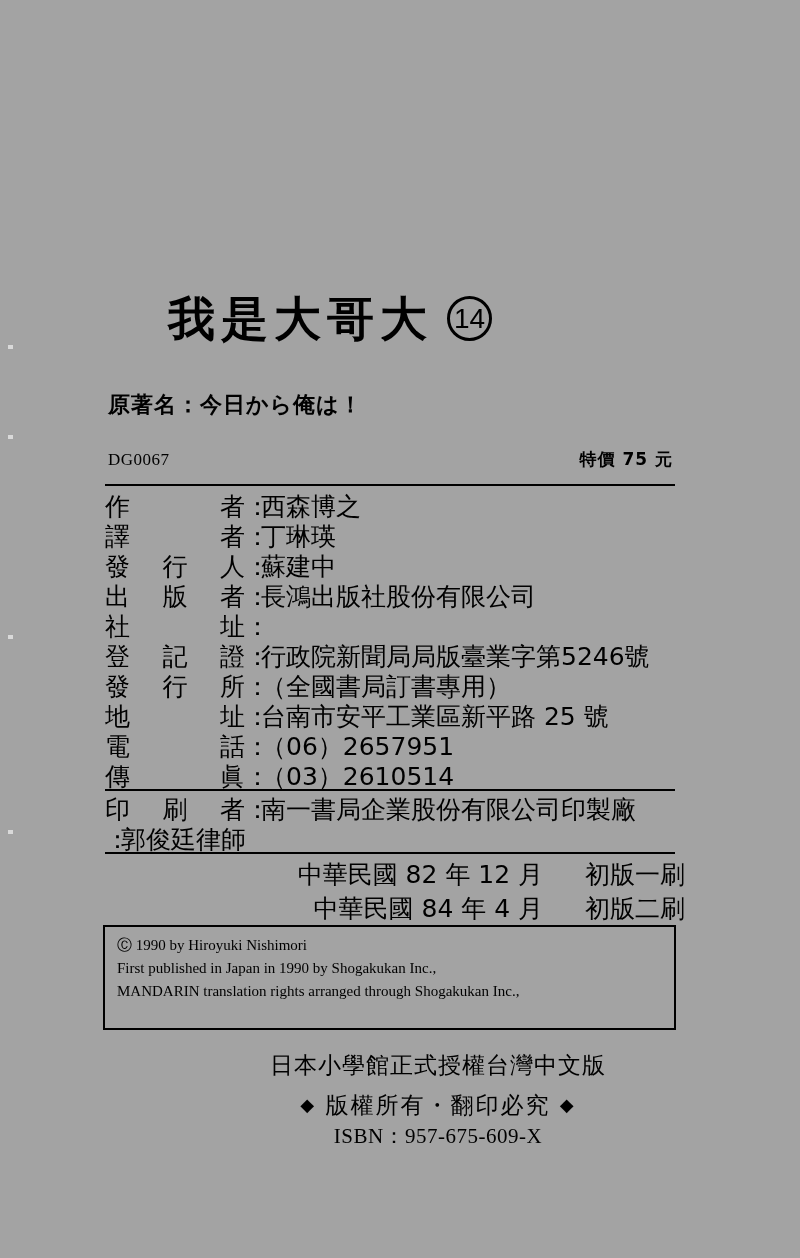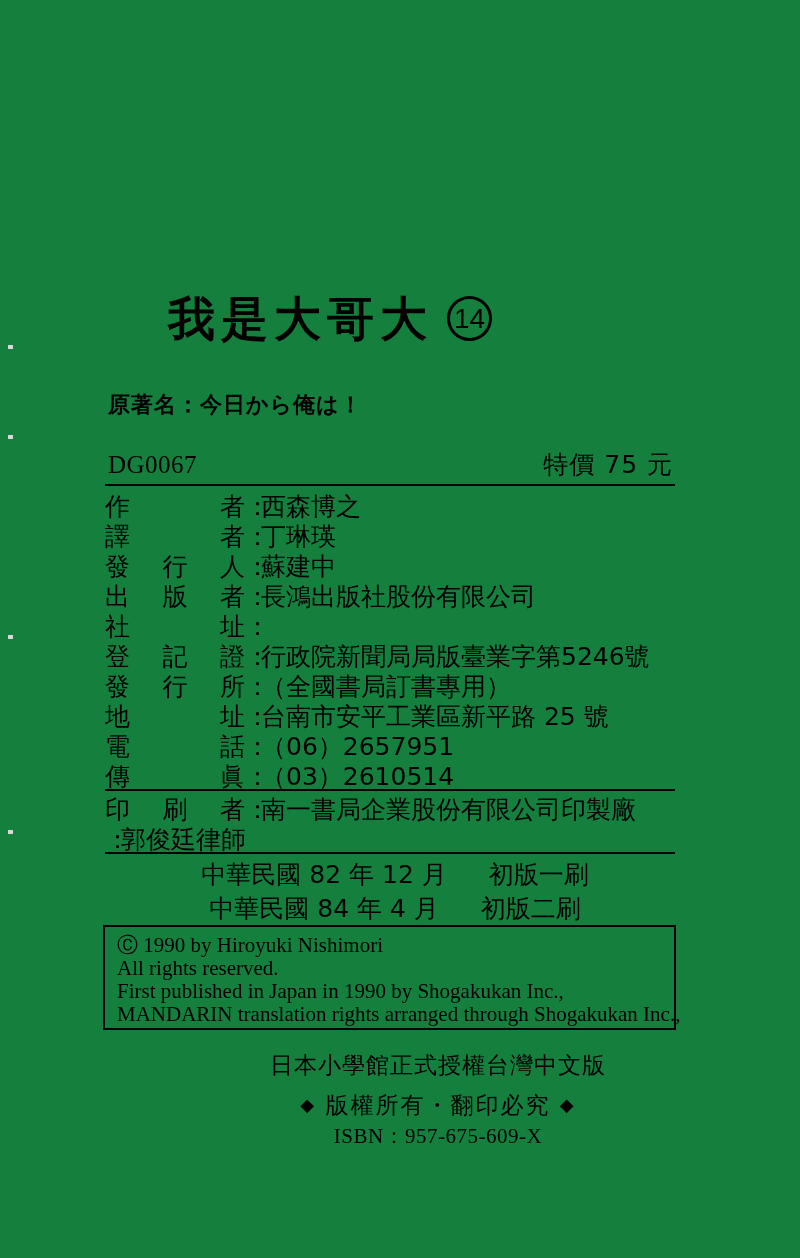--- a/index.html
+++ b/index.html
@@ -11,21 +11,21 @@
     width: 800px;
     height: 1258px;
     position: relative;
     font-family: "DejaVu Sans", sans-serif;
     color: #000000;
     overflow: hidden;
   }
   .page {
     position: absolute;
     inset: 0;
-    background: #15803d;
+    background: #a3a3a3;
   }
 
   
   .title-row {
     position: absolute;
     left: 168px;
     top: 295px;
     display: flex;
     align-items: center;
     gap: 14px;
@@ -65,28 +65,28 @@
 
   
   .code-row {
     position: absolute;
     left: 108px;
     top: 448px;
     width: 565px;
     display: flex;
     justify-content: space-between;
     align-items: baseline;
-    font-size: 25px;
+    font-size: 17px;
   }
   .code-text {
     font-family: "Liberation Serif", serif;
     letter-spacing: 0.5px;
   }
   .price-text {
-    font-weight: 400;
+    font-weight: 700;
     letter-spacing: 1px;
   }
 
   .rule {
     position: absolute;
     background: #000;
   }
   .rule-1 { left: 105px; top: 484px; width: 570px; height: 2px; }
   .rule-2 { left: 105px; top: 789px; width: 570px; height: 2px; }
   .rule-3 { left: 105px; top: 852px; width: 570px; height: 2px; }
@@ -137,42 +137,42 @@
     top: 793px;
     width: 580px;
   }
 
   
   .dates {
     position: absolute;
     left: 105px;
     top: 858px;
     width: 580px;
-    text-align: center;
+    text-align: right;
     font-size: 25px;
     line-height: 34px;
   }
   .date-line {
     display: block;
     white-space: nowrap;
   }
   .date-gap { display: inline-block; width: 26px; }
 
   
   .copy-box {
     position: absolute;
     left: 103px;
     top: 925px;
     width: 573px;
     height: 105px;
     border: 2px solid #000;
     box-sizing: border-box;
     padding: 7px 0 0 12px;
     font-family: "Liberation Serif", serif;
-    font-size: 21px;
+    font-size: 15px;
     line-height: 23px;
   }
   .copy-line { white-space: nowrap; }
 
   
   .footer {
     position: absolute;
     left: 0;
     top: 1050px;
     width: 800px;
@@ -356,21 +356,20 @@
     </div>
     <div class="date-line">
       <span>中華民國 84 年 4 月</span>
       <span class="date-gap"></span>
       <span>初版二刷</span>
     </div>
   </div>
 
   <div class="copy-box">
     <div class="copy-line">Ⓒ 1990 by Hiroyuki Nishimori</div>
-    <div class="copy-line">All rights reserved.</div>
     <div class="copy-line">First published in Japan in 1990 by Shogakukan Inc.,</div>
     <div class="copy-line">MANDARIN translation rights arranged through Shogakukan Inc.,</div>
   </div>
 
   <div class="footer">
     <div class="foot-line-1">日本小學館正式授權台灣中文版</div>
     <div class="foot-line-2">
       <span class="diamond">◆</span>
       <span>版權所有・翻印必究</span>
       <span class="diamond">◆</span>

